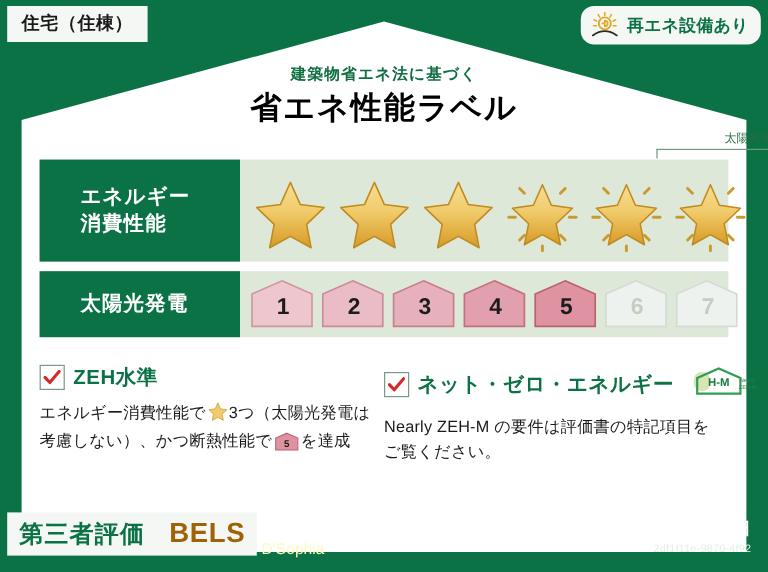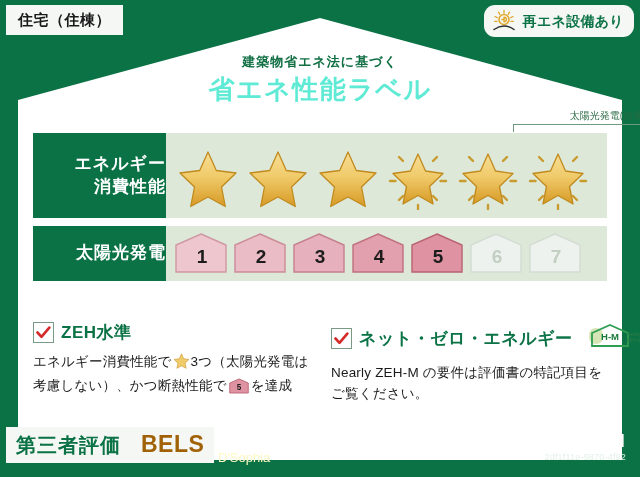--- a/index.html
+++ b/index.html
@@ -79,21 +79,21 @@
     font-size: 13px;
     font-weight: bold;
     color: #0f6e42;
     letter-spacing: 1px;
     line-height: 1;
     margin-bottom: 8px;
   }
   .title-main {
     font-size: 26px;
     font-weight: bold;
-    color: #5eead4;
+    color: #000000;
     letter-spacing: 1.5px;
     line-height: 1;
   }
 
   
   .perf-panel {
     position: absolute;
     left: 33px;
     top: 133px;
     width: 574px;
@@ -109,26 +109,27 @@
   .perf-row.energy { height: 85px; }
   .perf-row.insul  { height: 55px; margin-top: 8px; }
 
   .perf-key {
     width: 133px;
     flex: 0 0 133px;
     background: #0a7245;
     color: #ffffff;
     display: flex;
     flex-direction: column;
-    align-items: flex-end;
+    align-items: flex-start;
     justify-content: center;
     font-size: 17px;
     font-weight: bold;
     letter-spacing: 1px;
     line-height: 1.35;
+    padding-left: 34px;
   }
   .perf-row.insul .perf-key { font-size: 17px; }
 
   .perf-value {
     flex: 1 1 auto;
     position: relative;
     display: flex;
     align-items: center;
     padding-left: 8px;
   }
@@ -194,24 +195,24 @@
     line-height: 1;
     margin-top: 6px;
   }
   .grade-cell.on .grade-num  { color: #1c1c1c; }
   .grade-cell.off .grade-num { color: #c3cfc3; }
 
   
   .criteria {
     position: absolute;
     left: 33px;
-    top: 322px;
+    top: 304px;
     width: 578px;
     display: flex;
-    gap: 18px;
+    gap: 7px;
     z-index: 4;
   }
   .crit-col { width: 280px; }
 
   .crit-head {
     display: flex;
     align-items: center;
     gap: 7px;
     margin-bottom: 9px;
   }

